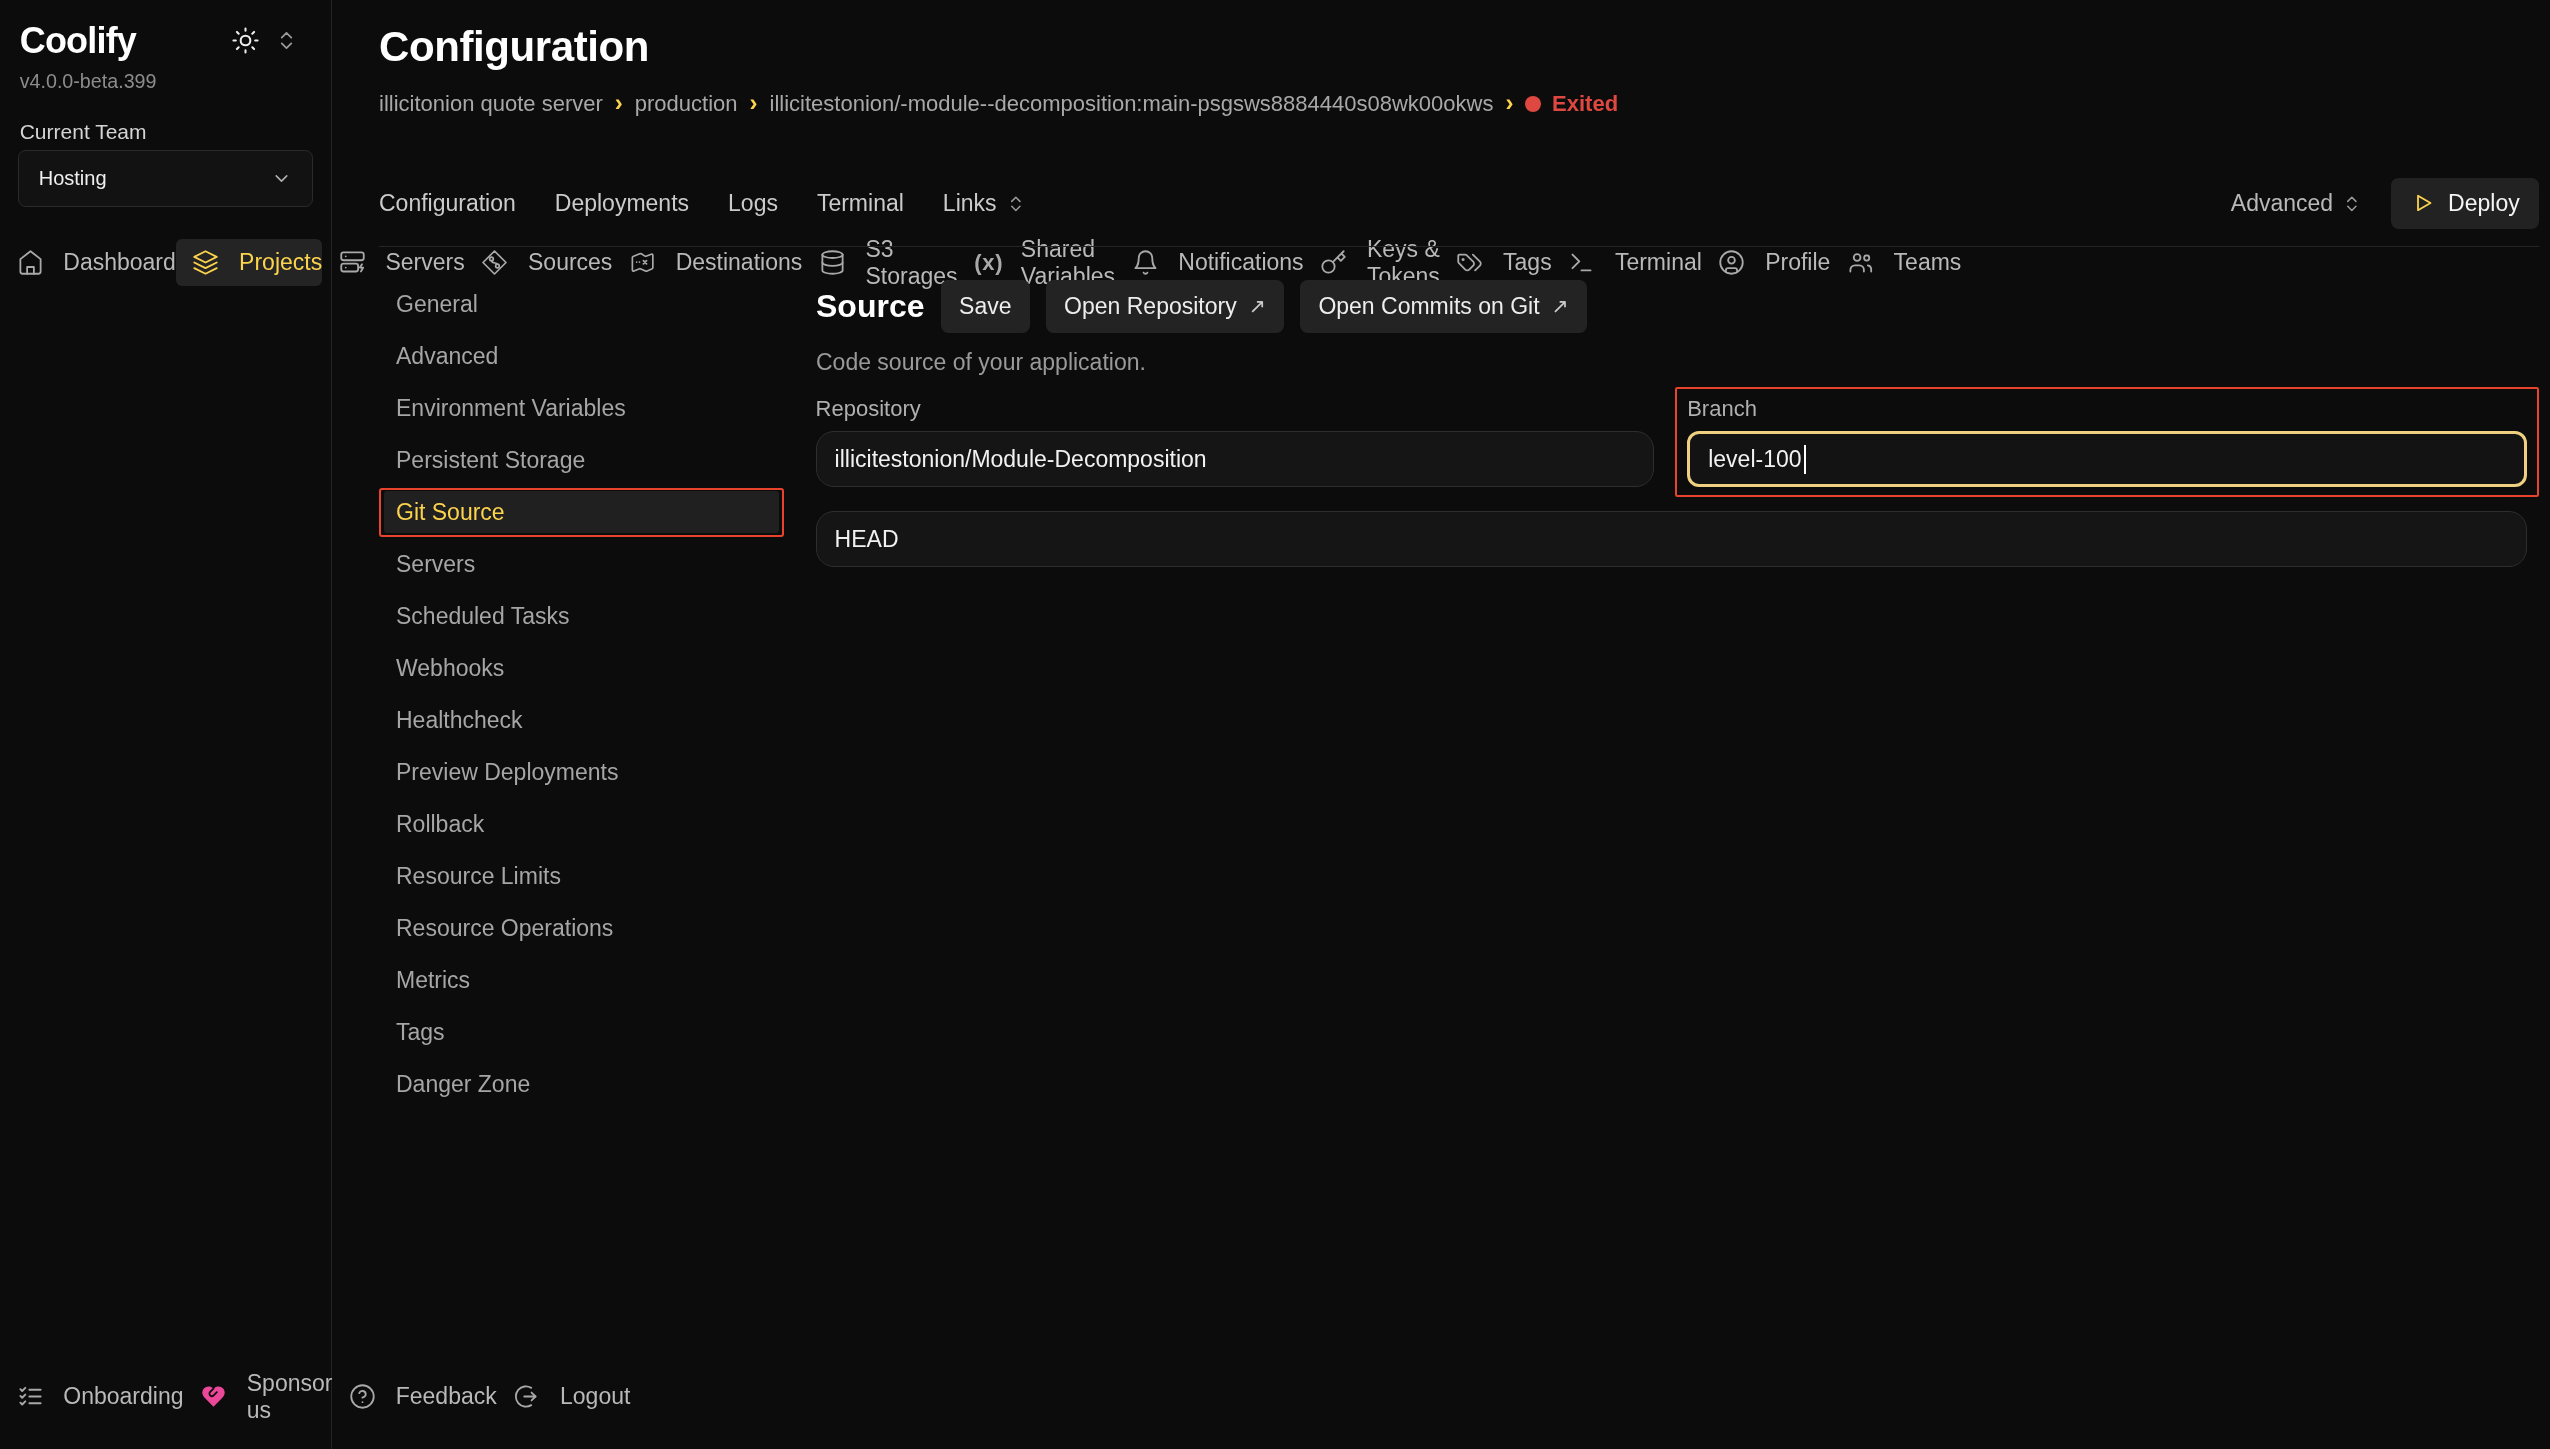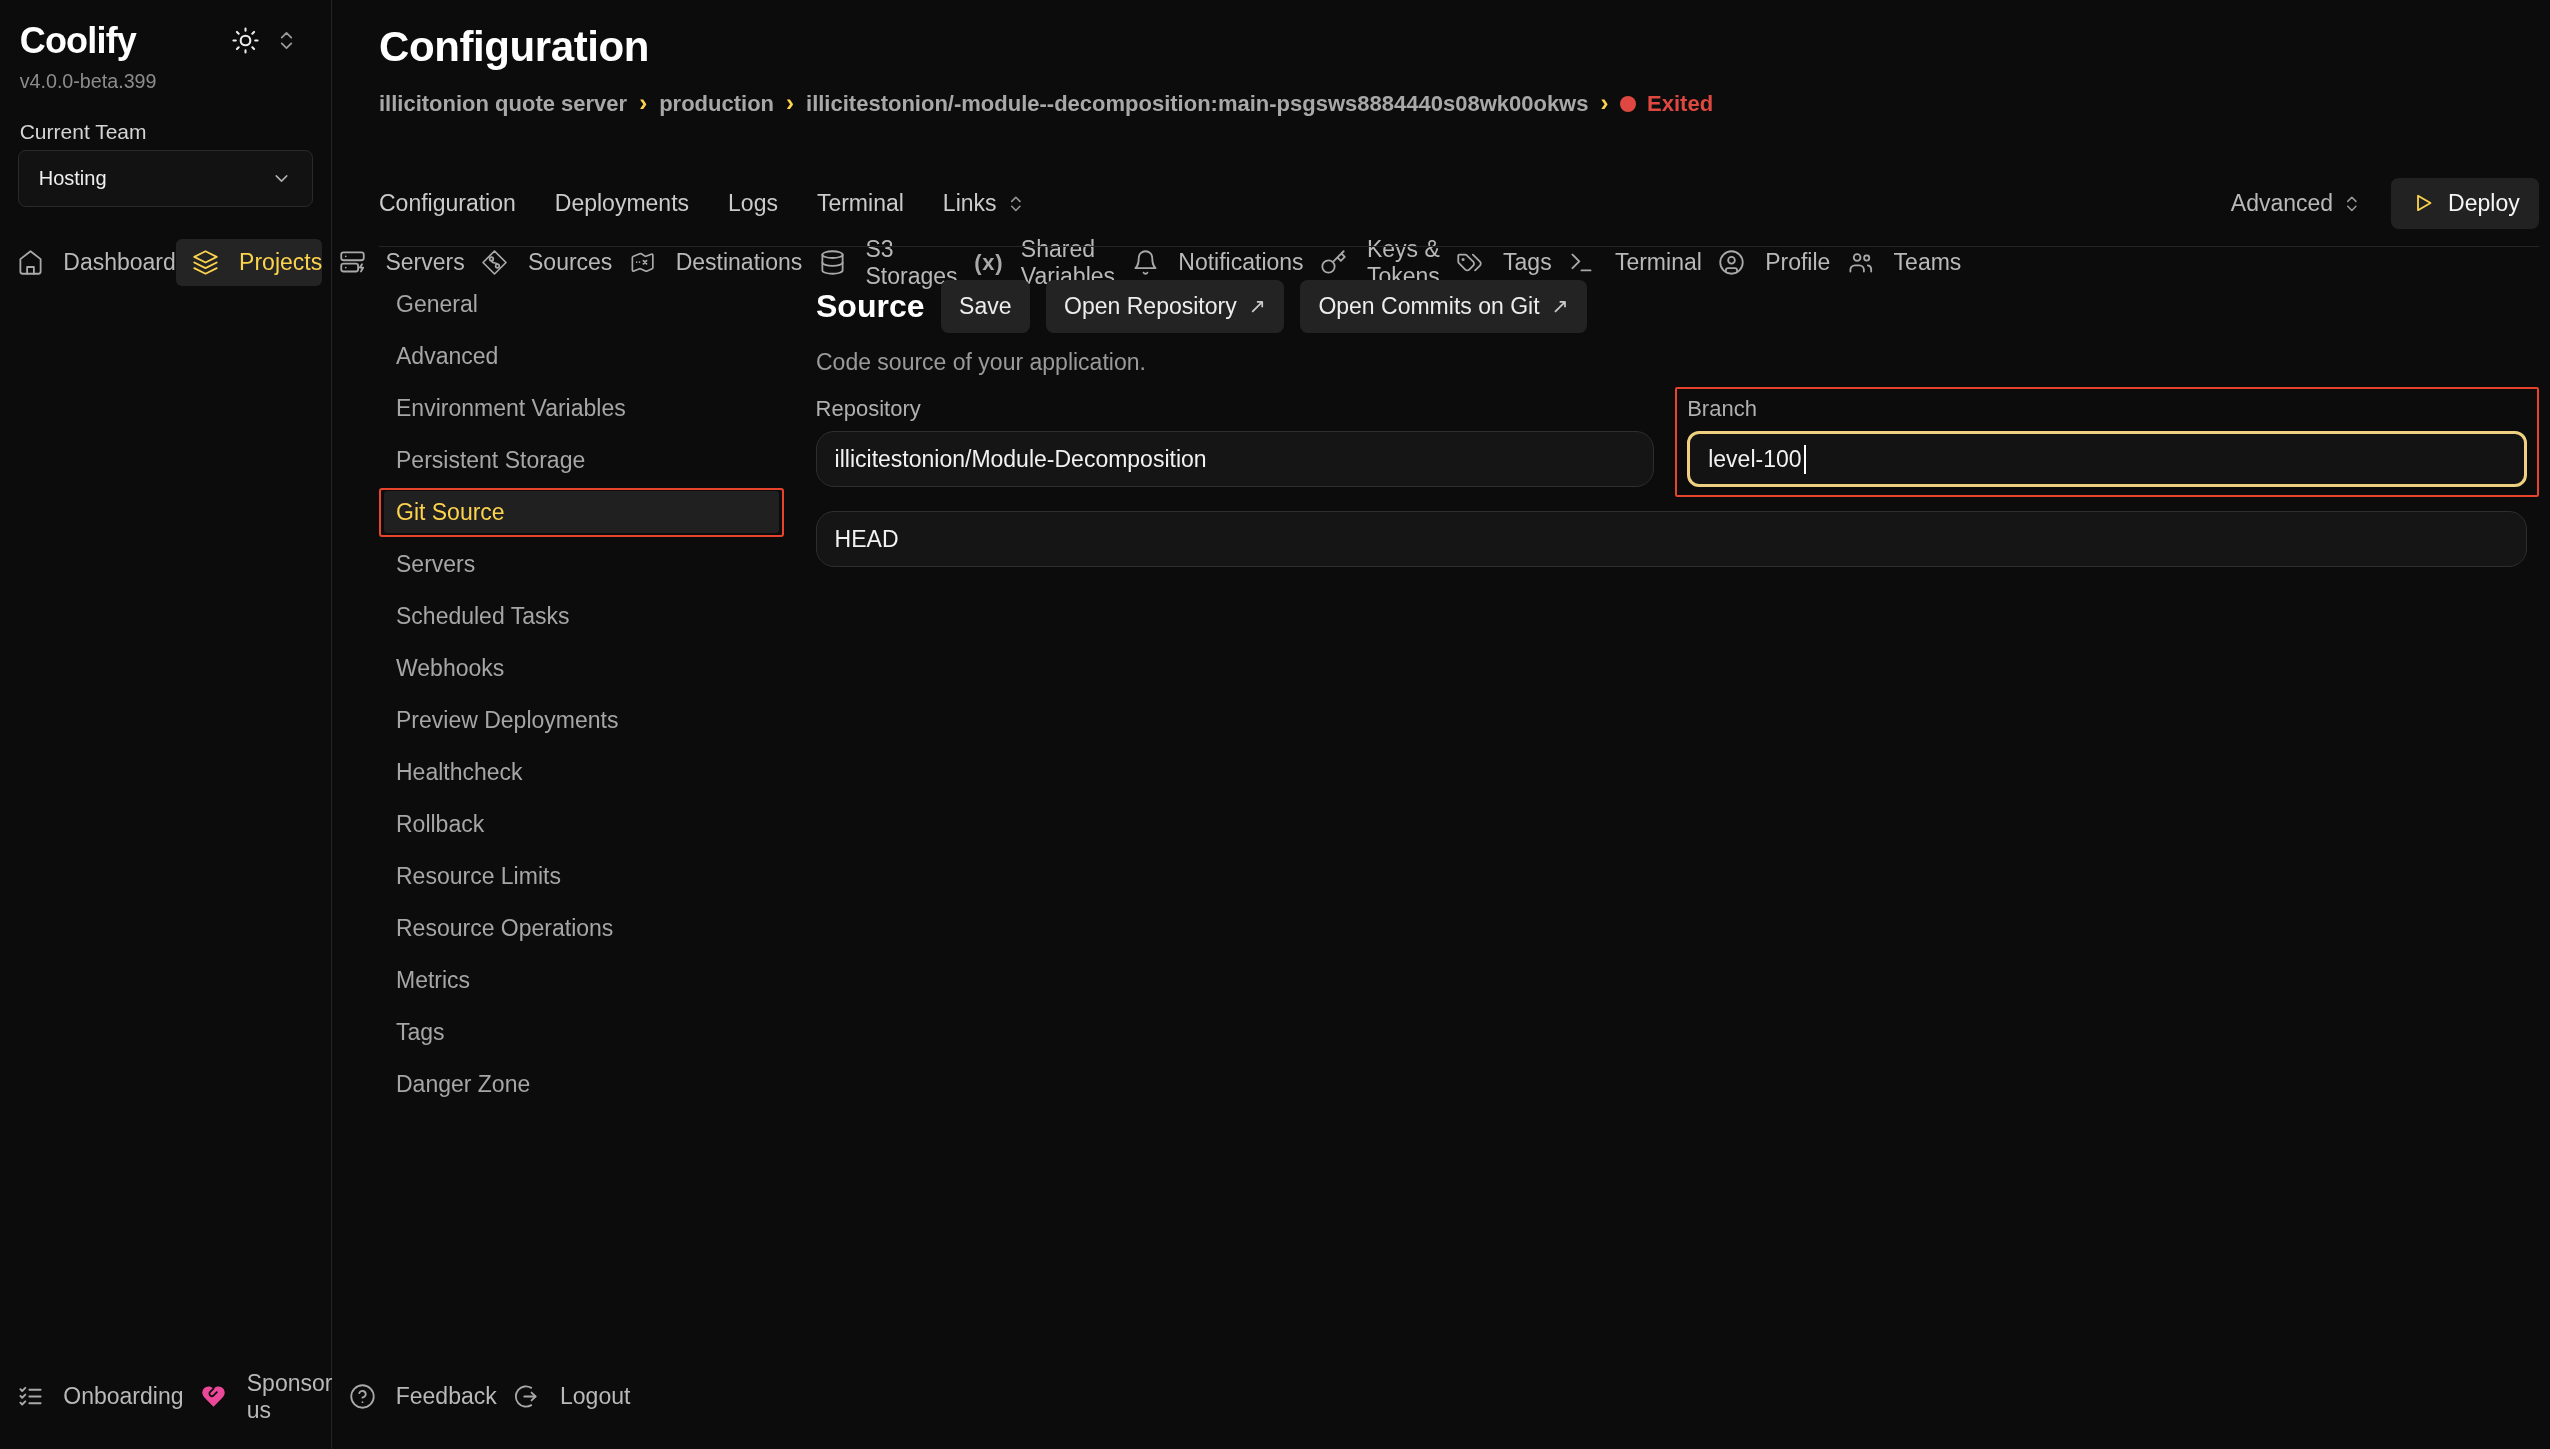--- a/index.html
+++ b/index.html
@@ -29,21 +29,21 @@
   .nav-item.active{background:#242424;color:#FCD34D;}
   .nav-item.active .ic{color:#FCD34D;}
   .x-glyph{width:27px;text-align:center;font-weight:700;font-size:22px;color:#a9a9a9;letter-spacing:0.8px;}
   .sidebar-spacer{flex:1;}
 
   
   .main{position:absolute;left:334px;top:0;right:0;bottom:0;box-sizing:border-box;
         padding:23px 10.6px 0 45px;}
   .page-title{font-size:42px;font-weight:800;letter-spacing:-0.4px;line-height:1.15;}
   .breadcrumb{margin-top:19.7px;display:flex;align-items:center;gap:12px;font-size:22px;color:#a8a8a8;}
-  .crumb{white-space:nowrap;cursor:pointer;font-weight:bold;}
+  .crumb{white-space:nowrap;cursor:pointer;}
   .crumb-sep{color:#FCD34D;font-size:24px;font-weight:600;line-height:1;margin-top:-2.3px;}
   .status{display:flex;align-items:center;gap:10.6px;}
   .status-dot{width:16px;height:16px;border-radius:50%;background:#DE4840;}
   .status-label{color:#DE4840;font-weight:700;font-size:22px;}
 
   .tabs-row{margin-top:61px;display:flex;align-items:center;padding-bottom:16.6px;
             border-bottom:1.5px solid #252525;}
   .tabs{display:flex;align-items:center;gap:39px;font-size:23px;color:#cbcbcb;}
   .tab{cursor:pointer;display:flex;align-items:center;gap:9px;}
   .right-actions{margin-left:auto;display:flex;align-items:center;gap:29px;}
@@ -359,24 +359,24 @@
         <div class="subnav-box">
             <div class="subnav-item">Servers</div>
           </div>
         <div class="subnav-box">
             <div class="subnav-item">Scheduled Tasks</div>
           </div>
         <div class="subnav-box">
             <div class="subnav-item">Webhooks</div>
           </div>
         <div class="subnav-box">
+            <div class="subnav-item">Healthcheck</div>
+          </div>
+        <div class="subnav-box">
             <div class="subnav-item">Preview Deployments</div>
-          </div>
-        <div class="subnav-box">
-            <div class="subnav-item">Healthcheck</div>
           </div>
         <div class="subnav-box">
             <div class="subnav-item">Rollback</div>
           </div>
         <div class="subnav-box">
             <div class="subnav-item">Resource Limits</div>
           </div>
         <div class="subnav-box">
             <div class="subnav-item">Resource Operations</div>
           </div>

